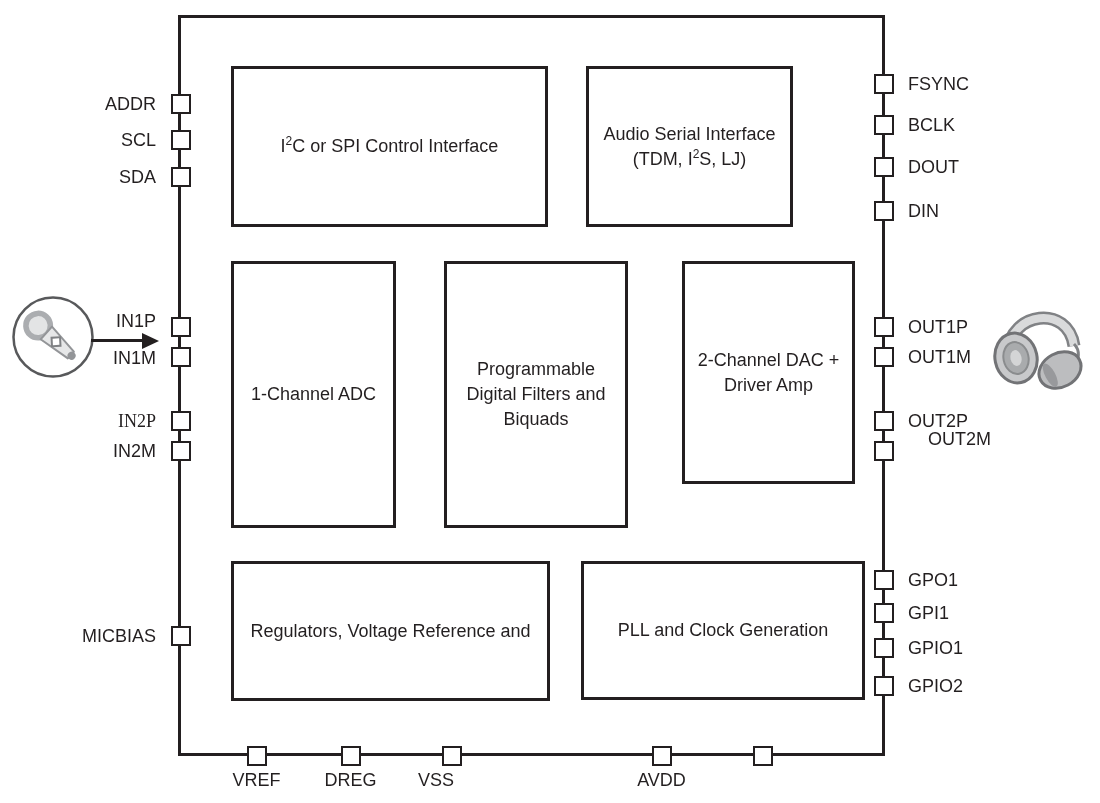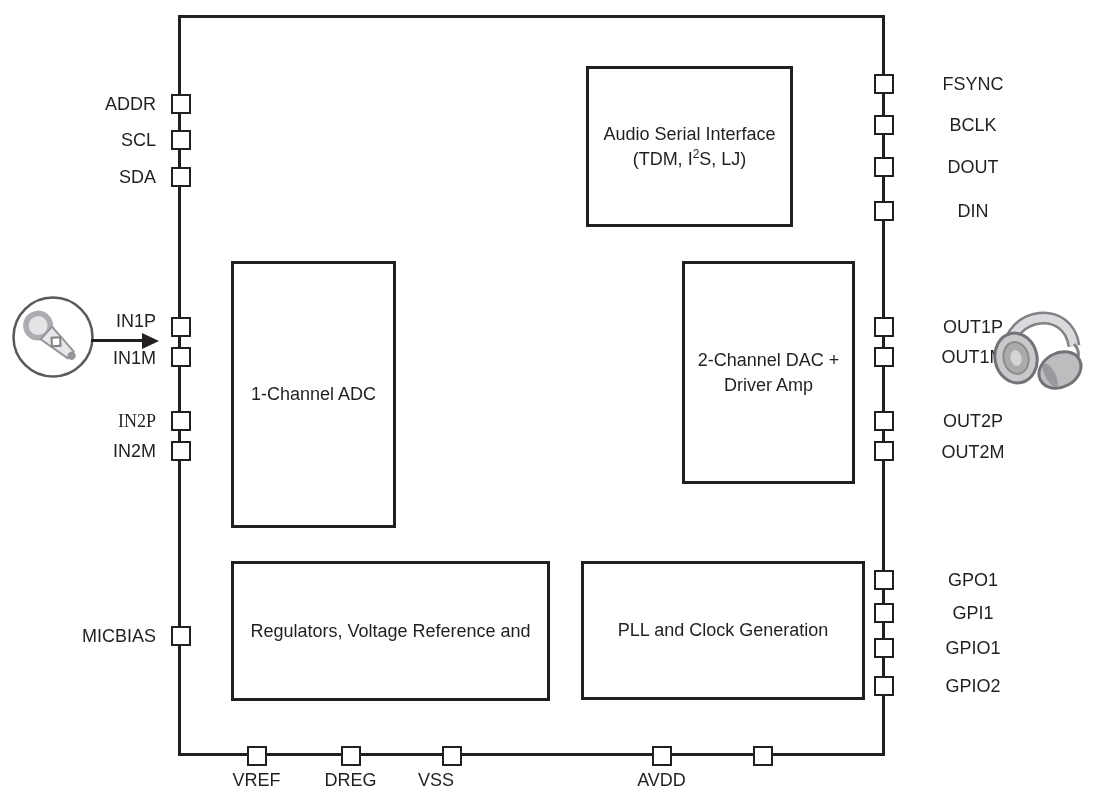--- a/index.html
+++ b/index.html
@@ -27,49 +27,59 @@
   .blk-regulators { left: 231px; top: 561px; width: 319px; height: 140px; }
   .blk-pll        { left: 581px; top: 561px; width: 284px; height: 139px; }
 
   .pin {
     position: absolute; width: 20px; height: 20px;
     border: 2.5px solid #231f20; background: #ffffff;
   }
 
   .plabel { position: absolute; font-size: 18px; height: 20px; line-height: 20px; white-space: nowrap; }
   .plabel.lft { width: 130px; right: 944px; text-align: right; }
-  .plabel.rgt { width: 130px; left: 908px; text-align: center; }
+  .plabel.rgt { width: 130px; left: 908px; text-align: left; }
   .plabel.bot { width: 96px; top: 770px; text-align: center; }
 
   .mic-arrow-line { position: absolute; left: 91px; top: 339px; width: 53px; height: 3px; background: #231f20; }
   .mic-arrow-head {
     position: absolute; left: 142px; top: 332.5px; width: 0; height: 0;
     border-left: 17px solid #231f20; border-top: 8px solid transparent; border-bottom: 8px solid transparent;
   }
   .icon-svg { position: absolute; }
 </style>
 </head>
 <body>
 
 <div class="canvas">
 
   <div class="chip-outline"></div>
 
+  <div class="block blk-i2c">
+    <div><span>I</span><sup>2</sup><span>C or SPI Control Interface</span></div>
+  </div>
 
   <div class="block blk-asi">
     <div>
       <div>Audio Serial Interface</div>
       <div><span>(TDM, I</span><sup>2</sup><span>S, LJ)</span></div>
     </div>
   </div>
 
   <div class="block blk-adc">
     <div>1-Channel ADC</div>
   </div>
 
+  <div class="block blk-filters">
+    <div>
+      <div>Programmable</div>
+      <div>Digital Filters and</div>
+      <div>Biquads</div>
+    </div>
+  </div>
 
   <div class="block blk-dac">
     <div>
       <div>2-Channel DAC +</div>
       <div>Driver Amp</div>
     </div>
   </div>
 
   <div class="block blk-regulators">
     <div>
@@ -112,21 +122,21 @@
   <div class="pin" style="left:873.5px; top:638px;"></div>
   <div class="pin" style="left:873.5px; top:676px;"></div>
 
   <div class="plabel rgt" style="top:74px;">FSYNC</div>
   <div class="plabel rgt" style="top:115px;">BCLK</div>
   <div class="plabel rgt" style="top:157px;">DOUT</div>
   <div class="plabel rgt" style="top:201px;">DIN</div>
   <div class="plabel rgt" style="top:317px;">OUT1P</div>
   <div class="plabel rgt" style="top:347px;">OUT1M</div>
   <div class="plabel rgt" style="top:411px;">OUT2P</div>
-  <div class="plabel rgt" style="top:442px;">OUT2M</div>
+  <div class="plabel rgt" style="top:429px;margin-left:20px;">OUT2M</div>
   <div class="plabel rgt" style="top:570px;">GPO1</div>
   <div class="plabel rgt" style="top:603px;">GPI1</div>
   <div class="plabel rgt" style="top:638px;">GPIO1</div>
   <div class="plabel rgt" style="top:676px;">GPIO2</div>
 
   <div class="pin" style="left:246.5px; top:746px;"></div>
   <div class="pin" style="left:340.5px; top:746px;"></div>
   <div class="pin" style="left:442px;   top:746px;"></div>
   <div class="pin" style="left:651.5px; top:746px;"></div>
   <div class="pin" style="left:753px;   top:746px;"></div>

